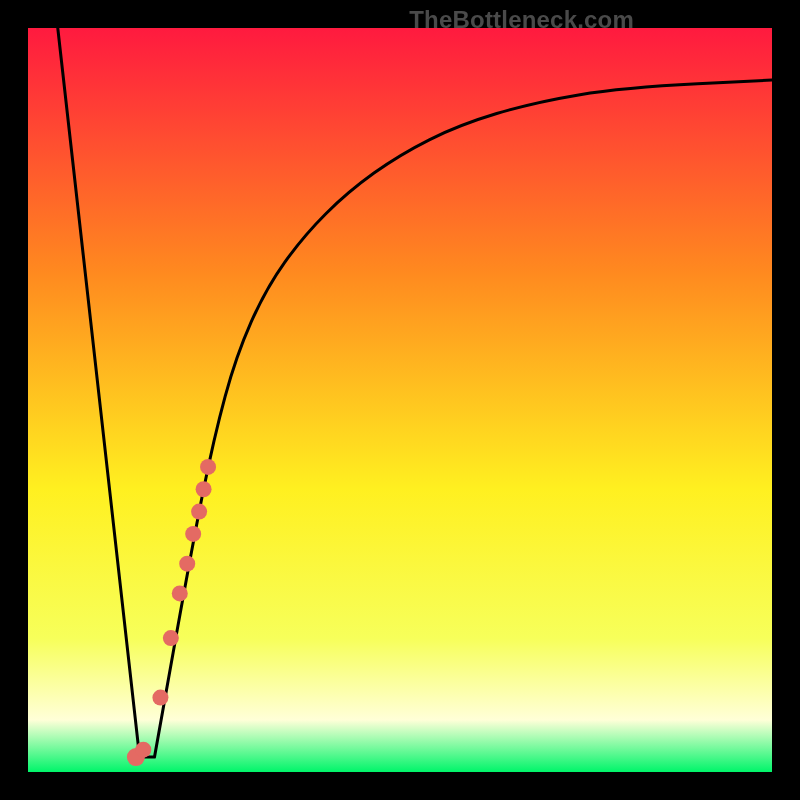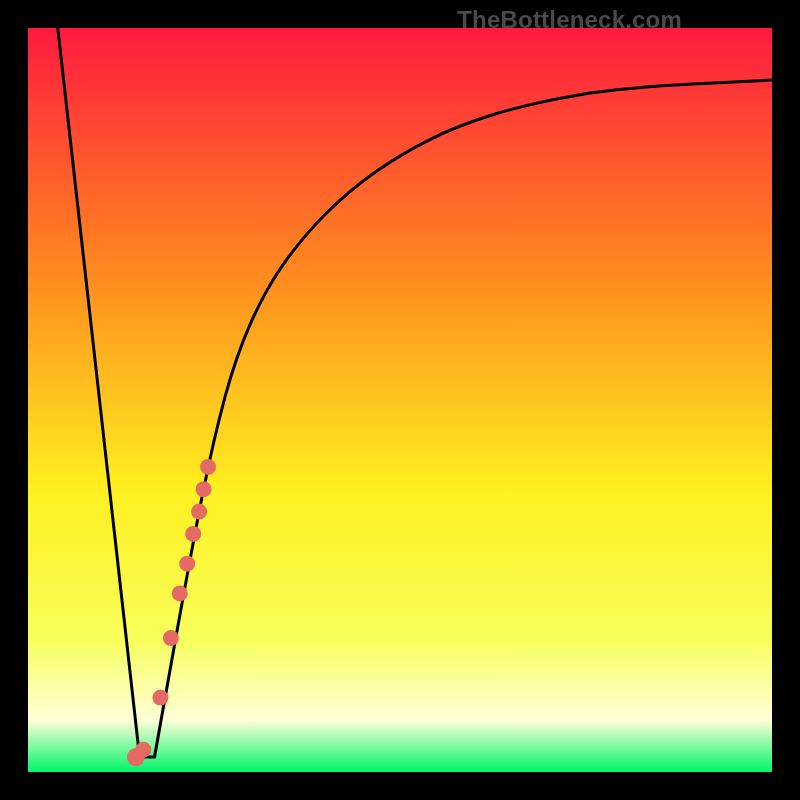--- a/index.html
+++ b/index.html
@@ -10,21 +10,20 @@
     background: #000;
     overflow: hidden;
   }
   .frame {
     position: absolute;
     left: 0;
     top: 0;
     width: 648px;
     height: 800px;
     background: #000;
-    padding-left: 48px;
   }
   .plot {
     position: absolute;
     left: 28px;
     top: 28px;
     width: 744px;
     height: 744px;
     overflow: hidden;
   }
   .watermark {

